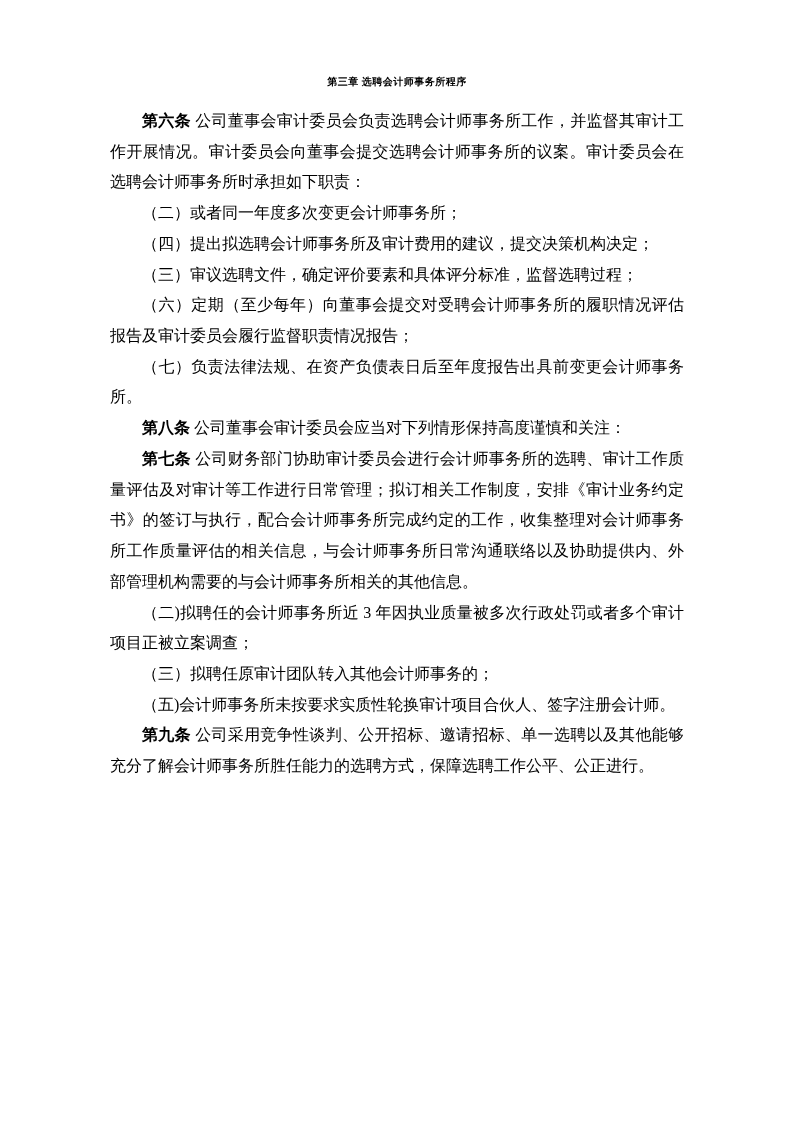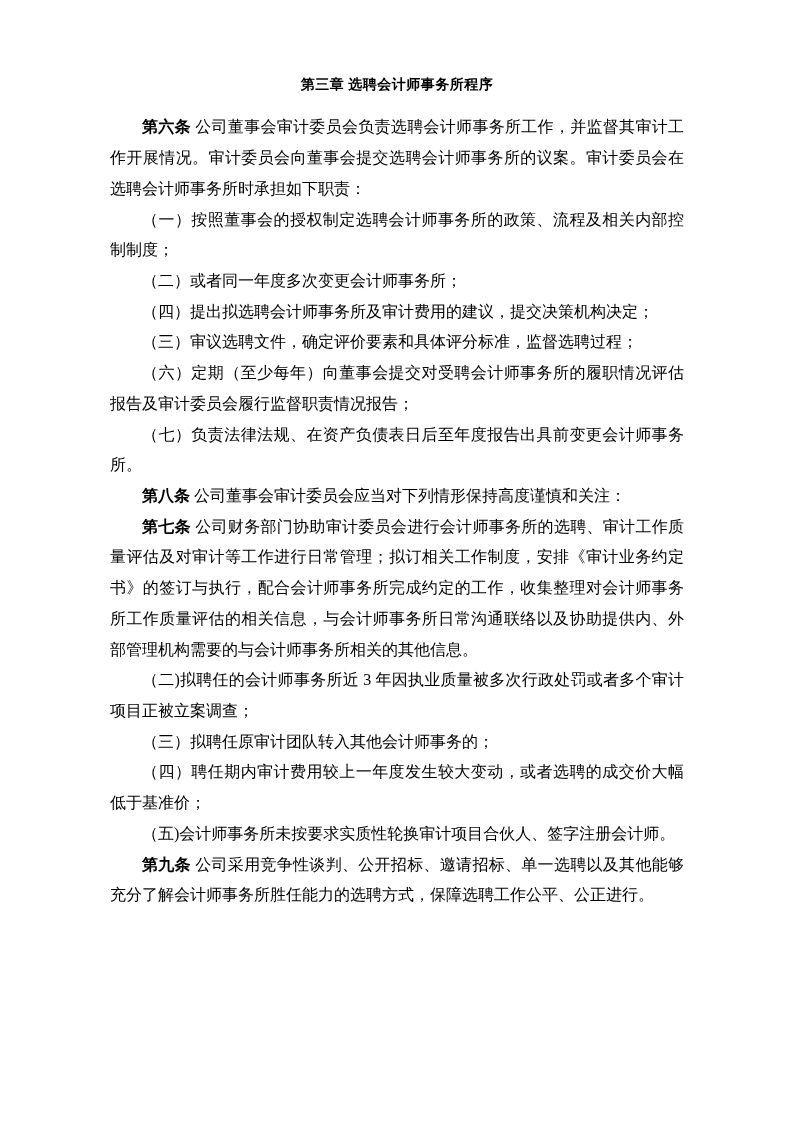--- a/index.html
+++ b/index.html
@@ -15,21 +15,21 @@
   }
   .page {
     position: relative;
     width: 794px;
     height: 1122px;
     box-sizing: border-box;
     padding: 74px 110px 60px 110px;
   }
   .doc-title {
     text-align: center;
-    font-size: 14px;
+    font-size: 10px;
     font-weight: bold;
     letter-spacing: 0.5px;
     margin: 0 0 16px 0;
     line-height: 1.6;
   }
   .para {
     font-size: 16px;
     line-height: 1.92;
     text-align: justify;
     text-justify: inter-ideograph;
@@ -43,21 +43,20 @@
   }
 </style>
 </head>
 <body>
 
 <div class="page">
   <h1 class="doc-title">第三章  选聘会计师事务所程序</h1>
 
   <p class="para indent"><span class="lead">第六条</span><span>  公司董事会审计委员会负责选聘会计师事务所工作，并监督其审计工作开展情况。审计委员会向董事会提交选聘会计师事务所的议案。审计委员会在选聘会计师事务所时承担如下职责：</span></p>
 
-  <p class="para indent"><span class="lead"></span><span>（一）按照董事会的授权制定选聘会计师事务所的政策、流程及相关内部控制制度；</span></p>
 
   <p class="para indent"><span class="lead"></span><span>（二）或者同一年度多次变更会计师事务所；</span></p>
 
   <p class="para indent"><span class="lead"></span><span>（四）提出拟选聘会计师事务所及审计费用的建议，提交决策机构决定；</span></p>
 
   <p class="para indent"><span class="lead"></span><span>（三）审议选聘文件，确定评价要素和具体评分标准，监督选聘过程；</span></p>
 
 
   <p class="para indent"><span class="lead"></span><span>（六）定期（至少每年）向董事会提交对受聘会计师事务所的履职情况评估报告及审计委员会履行监督职责情况报告；</span></p>
 
@@ -65,18 +64,17 @@
 
   <p class="para indent"><span class="lead">第八条</span><span>  公司董事会审计委员会应当对下列情形保持高度谨慎和关注：</span></p>
 
   <p class="para indent"><span class="lead">第七条</span><span>  公司财务部门协助审计委员会进行会计师事务所的选聘、审计工作质量评估及对审计等工作进行日常管理；拟订相关工作制度，安排《审计业务约定书》的签订与执行，配合会计师事务所完成约定的工作，收集整理对会计师事务所工作质量评估的相关信息，与会计师事务所日常沟通联络以及协助提供内、外部管理机构需要的与会计师事务所相关的其他信息。</span></p>
 
 
   <p class="para indent"><span class="lead"></span><span>（二)拟聘任的会计师事务所近 3 年因执业质量被多次行政处罚或者多个审计项目正被立案调查；</span></p>
 
   <p class="para indent"><span class="lead"></span><span>（三）拟聘任原审计团队转入其他会计师事务的；</span></p>
 
-  <p class="para indent"><span class="lead"></span><span>（四）聘任期内审计费用较上一年度发生较大变动，或者选聘的成交价大幅低于基准价；</span></p>
 
   <p class="para indent"><span class="lead"></span><span>（五)会计师事务所未按要求实质性轮换审计项目合伙人、签字注册会计师。</span></p>
 
   <p class="para indent"><span class="lead">第九条</span><span>  公司采用竞争性谈判、公开招标、邀请招标、单一选聘以及其他能够充分了解会计师事务所胜任能力的选聘方式，保障选聘工作公平、公正进行。</span></p>
 </div>
 
 </body></html>

